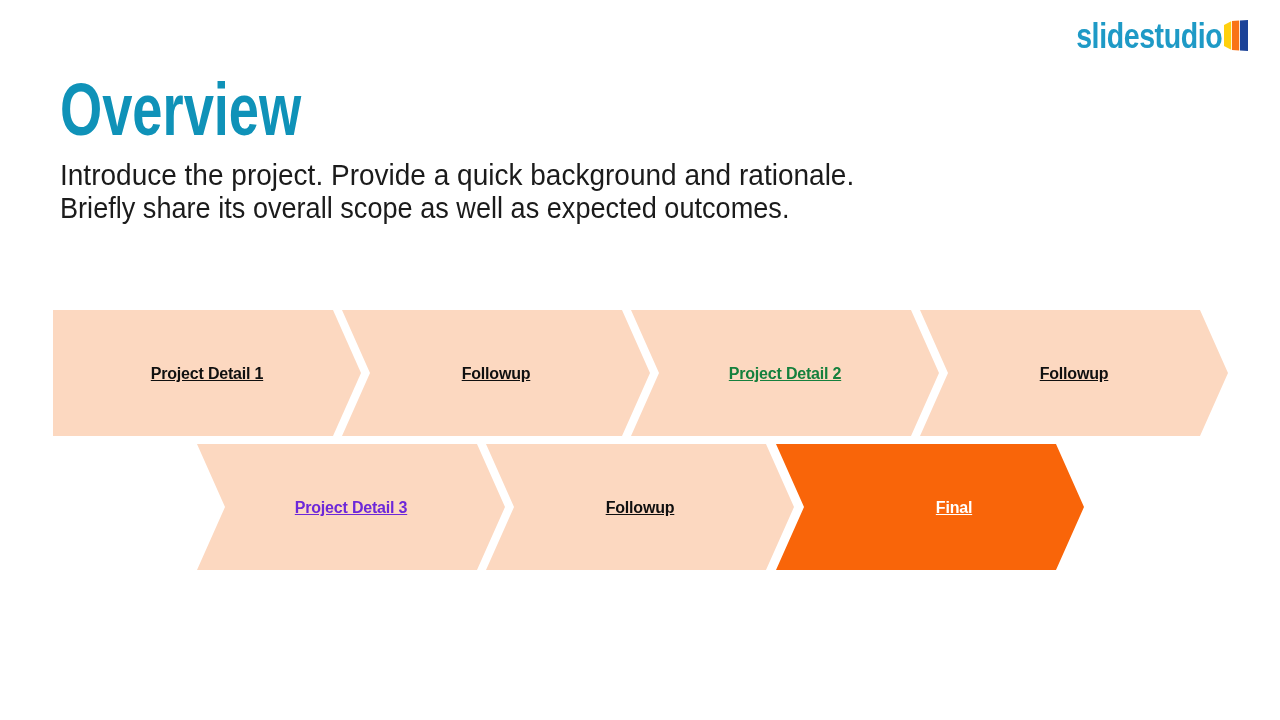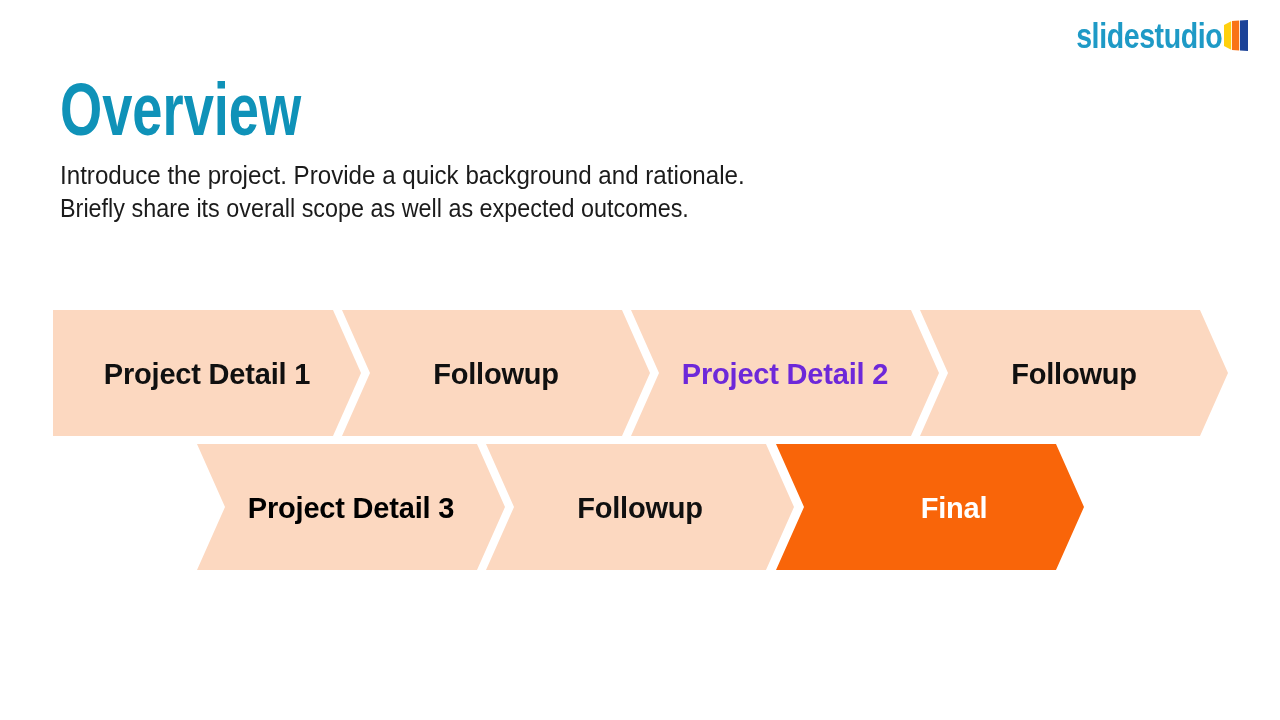--- a/index.html
+++ b/index.html
@@ -42,21 +42,21 @@
     transform: scaleX(0.733);
     transform-origin: 0 0;
     white-space: nowrap;
   }
 
   
   .slide-desc {
     position: absolute;
     left: 60px;
     top: 159px;
-    font-size: 25px;
+    font-size: 29px;
     line-height: 33px;
     white-space: nowrap;
   }
   .slide-desc > div { transform-origin: 0 0; }
   .slide-desc > div:nth-child(1) { transform: scaleX(0.966); }
   .slide-desc > div:nth-child(2) { transform: scaleX(0.935); }
 
   
   .step {
     position: absolute;
@@ -65,24 +65,25 @@
     display: flex;
     align-items: center;
     justify-content: center;
     clip-path: polygon(0 0, calc(100% - 28px) 0, 100% 50%, calc(100% - 28px) 100%, 0 100%, 28px 50%);
   }
   .step.flat-left {
     clip-path: polygon(0 0, calc(100% - 28px) 0, 100% 50%, calc(100% - 28px) 100%, 0 100%);
   }
   .step .label {
     font-weight: bold;
-    font-size: 29px;
+    font-size: 16px;
     letter-spacing: -0.2px;
     white-space: nowrap;
     transform: translateY(1px);
+    text-decoration: underline;
   }
 </style>
 </head>
 <body>
 
 <div class="logo-text" style="color: rgb(30, 154, 198);">slidestudio</div>
 <svg class="logo-icon" viewBox="0 0 24 31">
   <polygon points="0,5.0 7.2,1.2 7.2,29.8 0,26.0" fill="#ffd00e"></polygon>
   <polygon points="8.0,1.1 15.2,0.6 15.2,30.4 8.0,29.9" fill="#f97316"></polygon>
   <polygon points="16.0,0.6 24,0 24,31 16.0,30.4" fill="#1c4398"></polygon>
@@ -96,27 +97,27 @@
 </div>
 
 <div id="process">
     <div class="step flat-left" style="left: 53px; top: 310px; background: rgb(252, 216, 192);">
       <span class="label" style="color: rgb(16, 16, 16);">Project Detail 1</span>
     </div>
     <div class="step" style="left: 342px; top: 310px; background: rgb(252, 216, 192);">
       <span class="label" style="color: rgb(16, 16, 16);">Followup</span>
     </div>
     <div class="step" style="left: 631px; top: 310px; background: rgb(252, 216, 192);">
-      <span class="label" style="color: #6d28d9;">Project Detail 2</span>
+      <span class="label" style="color: #15803d;">Project Detail 2</span>
     </div>
     <div class="step" style="left: 920px; top: 310px; background: rgb(252, 216, 192);">
       <span class="label" style="color: rgb(16, 16, 16);">Followup</span>
     </div>
     <div class="step" style="left: 197px; top: 444px; background: rgb(252, 216, 192);">
-      <span class="label" style="color: #000000;">Project Detail 3</span>
+      <span class="label" style="color: #6d28d9;">Project Detail 3</span>
     </div>
     <div class="step" style="left: 486px; top: 444px; background: rgb(252, 216, 192);">
       <span class="label" style="color: rgb(16, 16, 16);">Followup</span>
     </div>
     <div class="step" style="left: 776px; top: 444px; background: rgb(249, 101, 9);">
       <span class="label" style="color: rgb(255, 255, 255); margin-left: 48px;">Final</span>
     </div>
   </div>
 
 </body></html>

